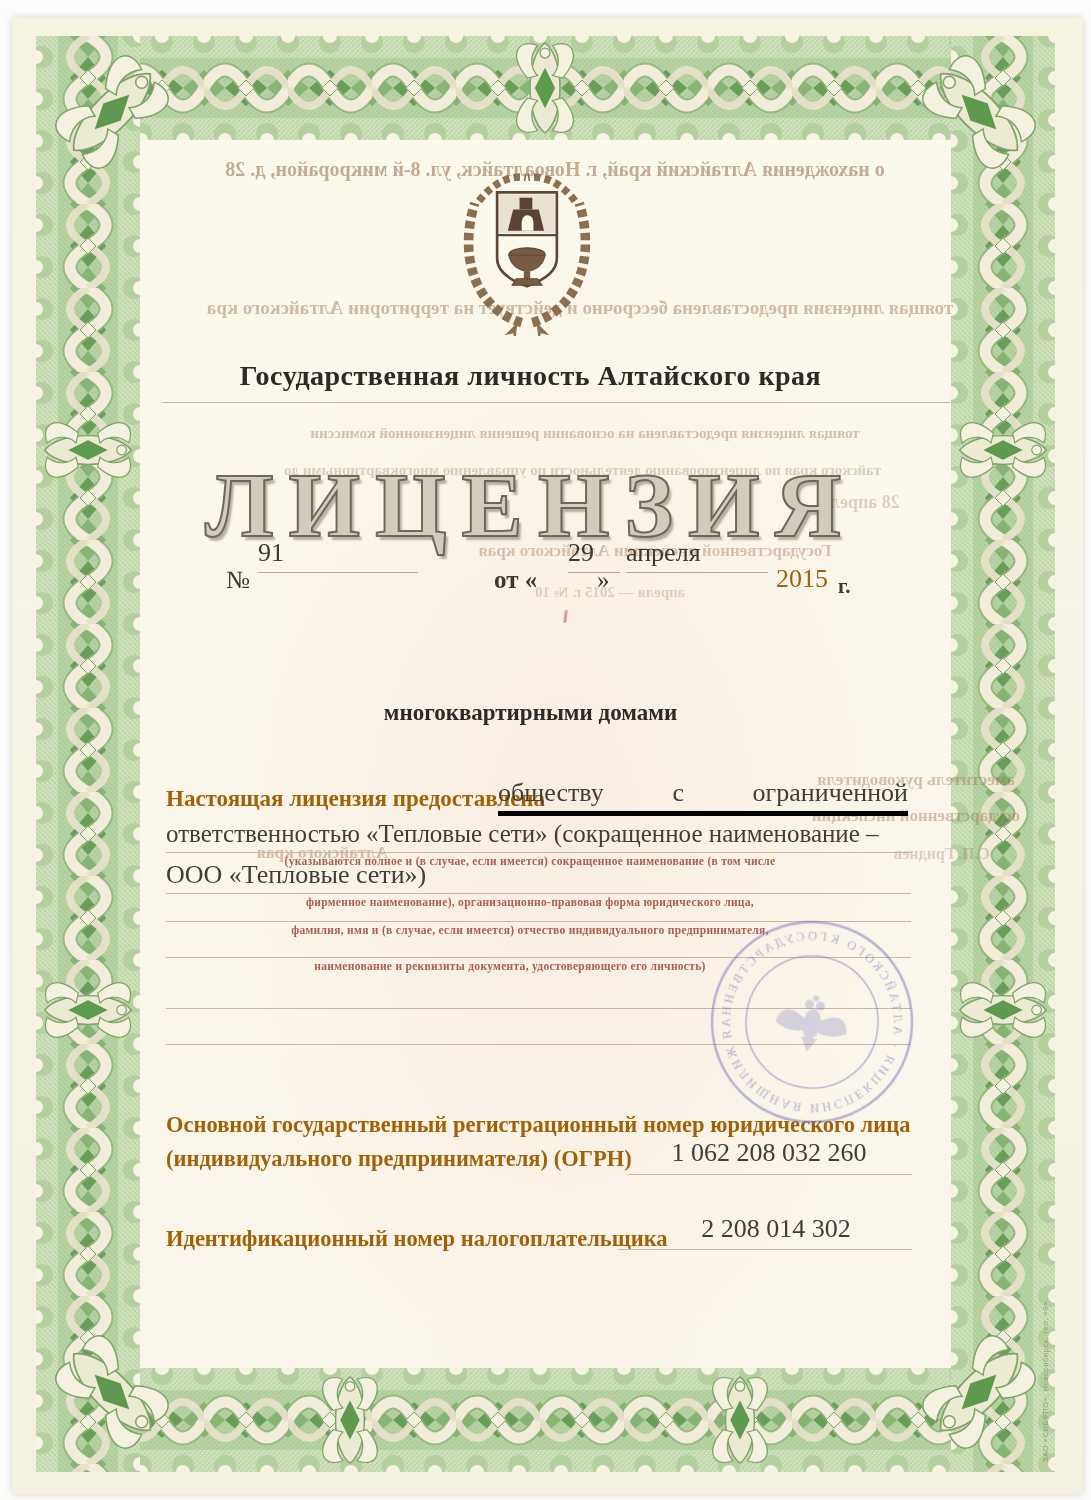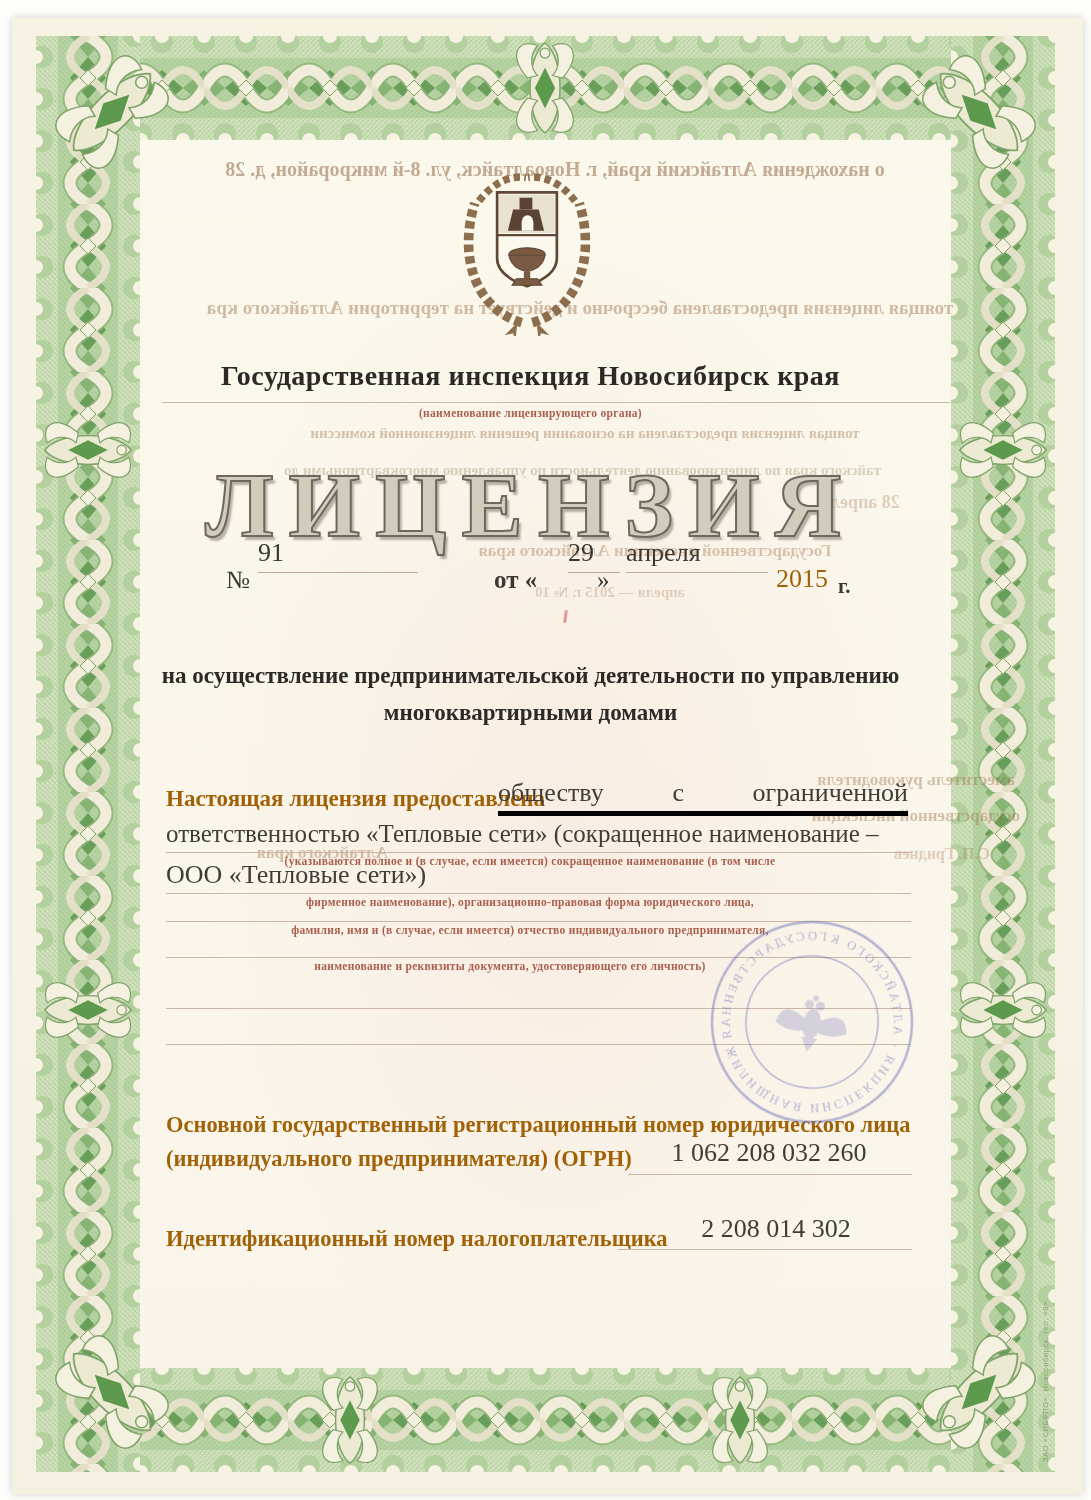--- a/index.html
+++ b/index.html
@@ -189,36 +189,34 @@
     <rect x="68" y="31" width="12" height="11" fill="#5a4334"></rect>
     <path d="M62 42 h24 l5 20 h-34 z" fill="#5a4334"></path>
     <path d="M70 54 a5.5 6.5 0 0 1 11 0 v8 h-11 z" fill="#fbf8ee"></path>
     <line x1="47" y1="66" x2="103" y2="66" stroke="#5f4936" stroke-width="2"></line>
     <ellipse cx="75" cy="84" rx="17" ry="6" fill="#7a5a43" stroke="#5f4936" stroke-width="1"></ellipse>
     <path d="M58 85 q3 13 17 15 q14 -2 17 -15 z" fill="#7a5a43" stroke="#5f4936" stroke-width="1"></path>
     <rect x="72" y="100" width="6" height="7" fill="#7a5a43"></rect>
     <path d="M65 107 h20 l4 6 h-28 z" fill="#7a5a43" stroke="#5f4936" stroke-width="1"></path>
   </svg>
 
-  <div class="abs org-name">Государственная инспекция Новосибирск края</div>
+  <div class="abs org-name">Государственная личность Алтайского края</div>
   <div class="abs org-rule"></div>
-  <div class="abs org-caption cap">(наименование лицензирующего органа)</div>
 
   <div class="abs doc-title">ЛИЦЕНЗИЯ</div>
 
   <span class="abs numrow sign">№</span>
   <span class="abs seg seg1"><span>91</span></span>
   <span class="abs numrow fromw">от «</span>
   <span class="abs seg seg2"><span>29</span></span>
   <span class="abs numrow closeq">»</span>
   <span class="abs seg seg3"><span>апреля</span></span>
   <span class="abs year">2015</span>
   <span class="abs ysuf">г.</span>
 
-  <div class="abs act">на осуществление предпринимательской деятельности по управлению</div>
   <div class="abs act act2">многоквартирными домами</div>
 
   <span class="abs lbl g-intro">Настоящая лицензия предоставлена</span>
   <span class="abs g-val1">
     <span>обществу</span>
     <span>с</span>
     <span>ограниченной</span>
   </span>
   <span class="abs g-line2 val">ответственностью «Тепловые сети» (сокращенное наименование –</span>
   <div class="rule r2"></div>

